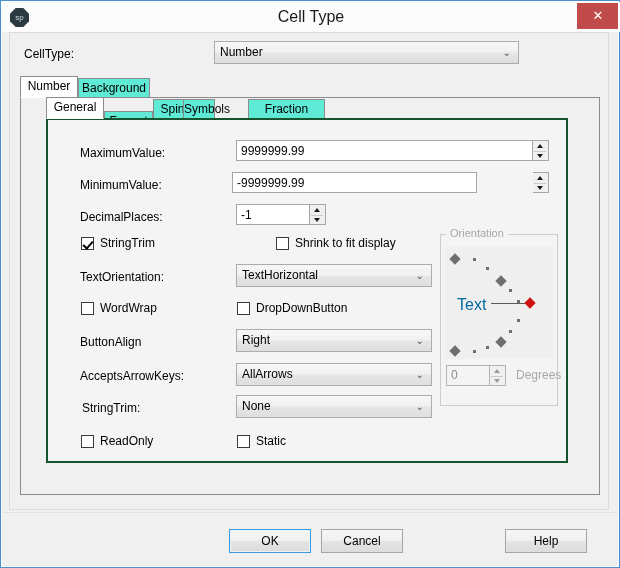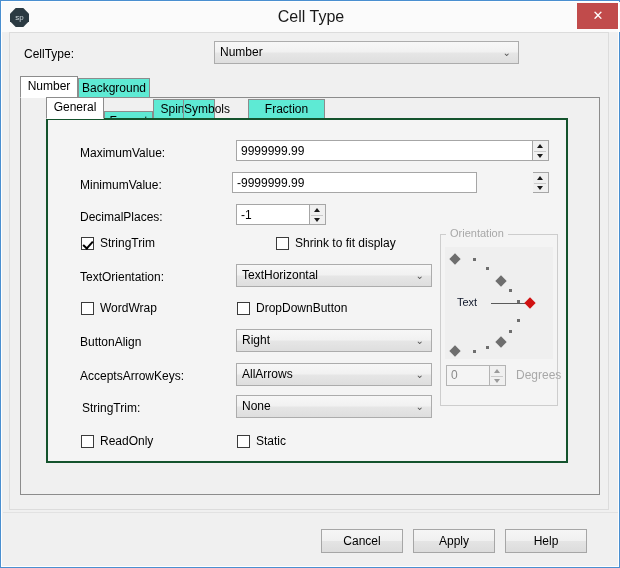--- a/index.html
+++ b/index.html
@@ -138,21 +138,21 @@
     padding:0 4px;font-size:11px;color:#a8a8a8;
   }
   #dial{
     position:absolute;left:397px;top:127px;width:108px;height:112px;
     background:#efefef;
   }
   .dial-dot{position:absolute;background:#6e6e6e;}
   .dial-big{width:8px;height:8px;transform:rotate(45deg);}
   .dial-small{width:3px;height:3px;}
   #dial-line{position:absolute;left:46px;top:56px;width:38px;height:1px;background:#5a5a5a;}
-  #dial-text{position:absolute;left:12px;top:49px;font-size:11px;color:#0f172a;}
+  #dial-text{position:absolute;left:12px;top:49px;font-size:16px;color:#0369a1;}
   #dial-handle{
     position:absolute;left:81px;top:52px;width:8px;height:8px;
     background:#d01111;transform:rotate(45deg);cursor:pointer;
   }
   #degrees-box{
     position:absolute;left:398px;top:245px;width:44px;height:21px;box-sizing:border-box;
     border:1px solid #b4b4b4;background:#f4f4f4;color:#8a8a8a;
     font-size:12px;line-height:19px;padding-left:4px;
   }
   #degrees-spin{
@@ -336,18 +336,18 @@
           </div>
           <div id="degrees-label">Degrees</div>
 
         </div>
       </div>
     </div>
   </div>
 
   <div id="footer">
     <div id="footer-rule"></div>
+    <button class="btn default" id="btn-ok">OK</button>
     <button class="btn" id="btn-cancel">Cancel</button>
-    <button class="btn" id="btn-apply">Apply</button>
     <button class="btn" id="btn-help">Help</button>
   </div>
 
 </div>
 
 </body></html>

